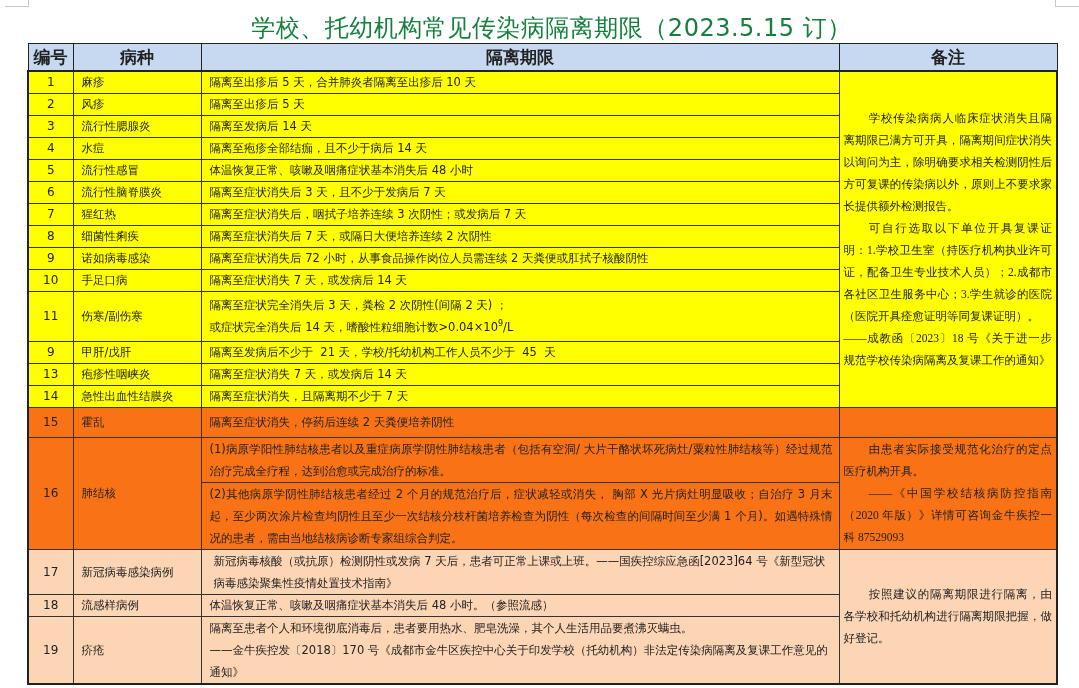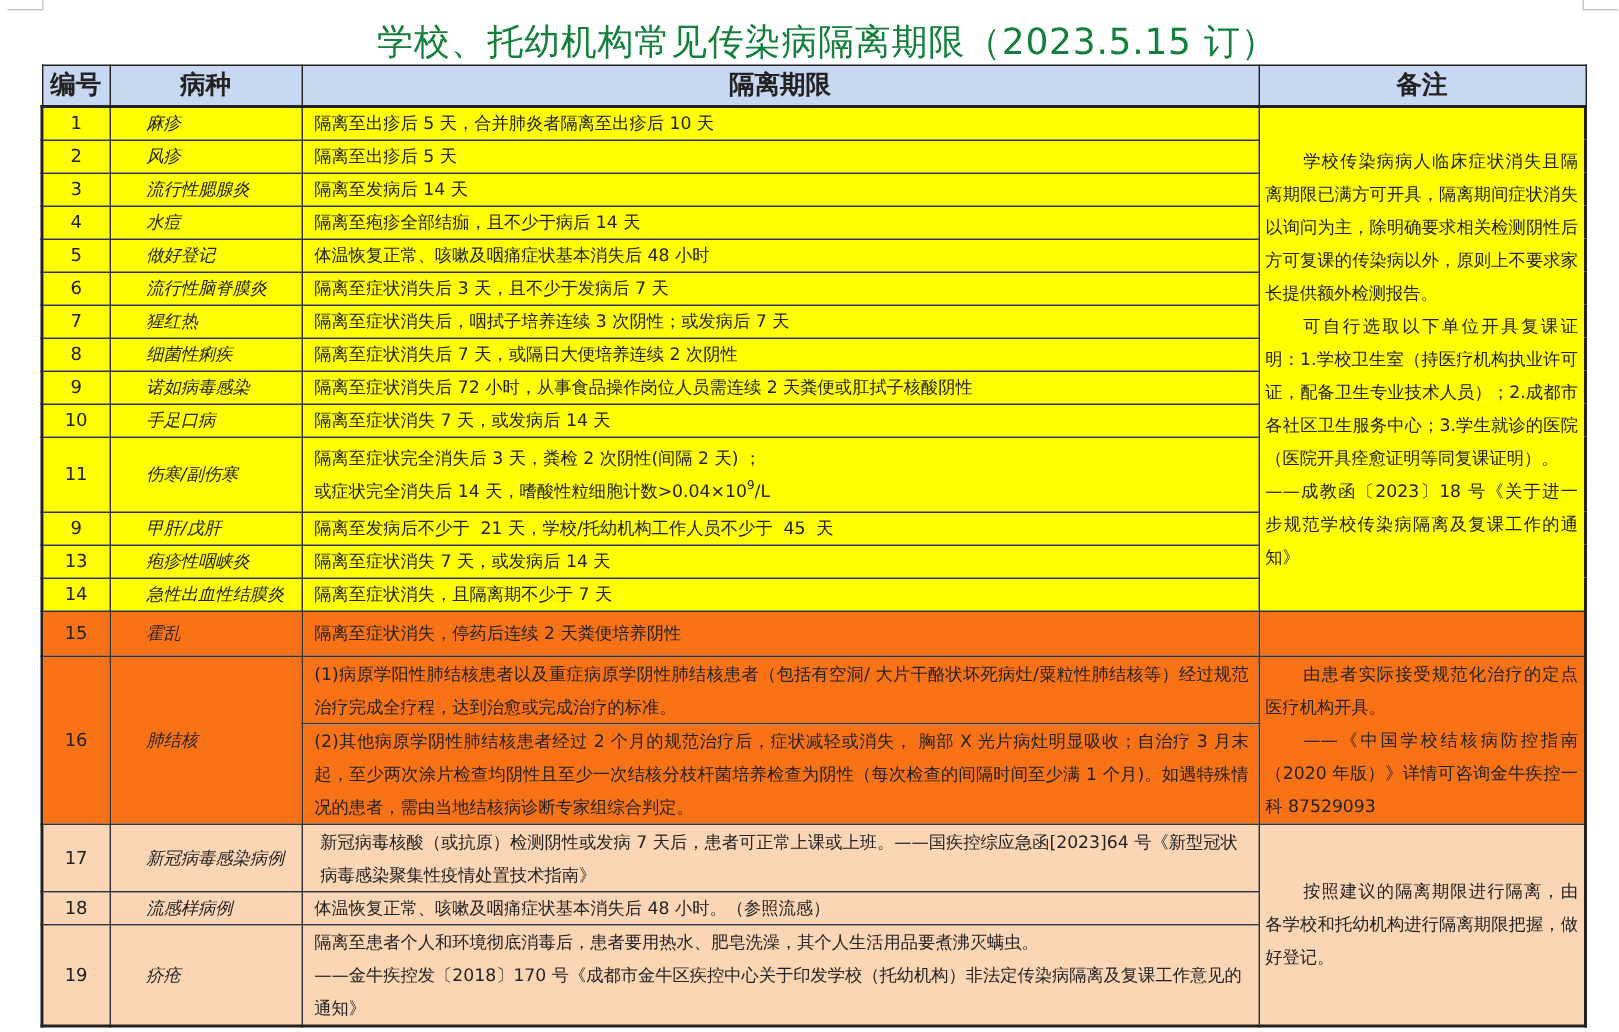--- a/index.html
+++ b/index.html
@@ -13,24 +13,24 @@
            font-size:24px; color:#15803d; letter-spacing:0.5px; }
   table { position:absolute; left:27px; top:43px; border-collapse:collapse; table-layout:fixed;
           width:1029px; font-size:11.5px; }
   td, th { border:1px solid #333; padding:0 6px; overflow:hidden; vertical-align:middle; line-height:20px; }
   th { background:#c6d9f0; font-weight:bold; font-size:17px; height:26px; padding:0; border:1.5px solid #222; }
   tbody { border:2px solid #222; }
   .yellow td { background:#ffff00; }
   .green td { background:#f97316; }
   .peach td { background:#fcd5b4; }
   td.num { text-align:center; font-size:12px; padding:0; }
-  td.name { padding-left:24px;font-style:italic; }
+  td.name { padding-left:8px; }
   td.period { padding-left:8px; }
   td.note { font-size:11.5px; line-height:22px; padding:0 4px; vertical-align:middle; text-align:justify; }
-  .note p { margin:0; }
+  .note p { margin:0;font-family:Liberation Serif, serif; }
   .indent { text-indent:2.2em; }
   .sub { display:block; }
   .sup { font-size:8px; vertical-align:super; line-height:0; }
   .lh22 { line-height:22px; }
 </style>
 </head>
 <body>
 
 <div class="corner-tl"></div>
 <div class="corner-tl2"></div>
@@ -76,21 +76,21 @@
       <td class="name">流行性腮腺炎</td>
       <td class="period">隔离至发病后 14 天</td>
     </tr>
     <tr class="yellow" style="height:22px">
       <td class="num">4</td>
       <td class="name">水痘</td>
       <td class="period">隔离至疱疹全部结痂，且不少于病后 14 天</td>
     </tr>
     <tr class="yellow" style="height:22px">
       <td class="num">5</td>
-      <td class="name">做好登记</td>
+      <td class="name">流行性感冒</td>
       <td class="period">体温恢复正常、咳嗽及咽痛症状基本消失后 48 小时</td>
     </tr>
     <tr class="yellow" style="height:22px">
       <td class="num">6</td>
       <td class="name">流行性脑脊膜炎</td>
       <td class="period">隔离至症状消失后 3 天，且不少于发病后 7 天</td>
     </tr>
     <tr class="yellow" style="height:22px">
       <td class="num">7</td>
       <td class="name">猩红热</td>

